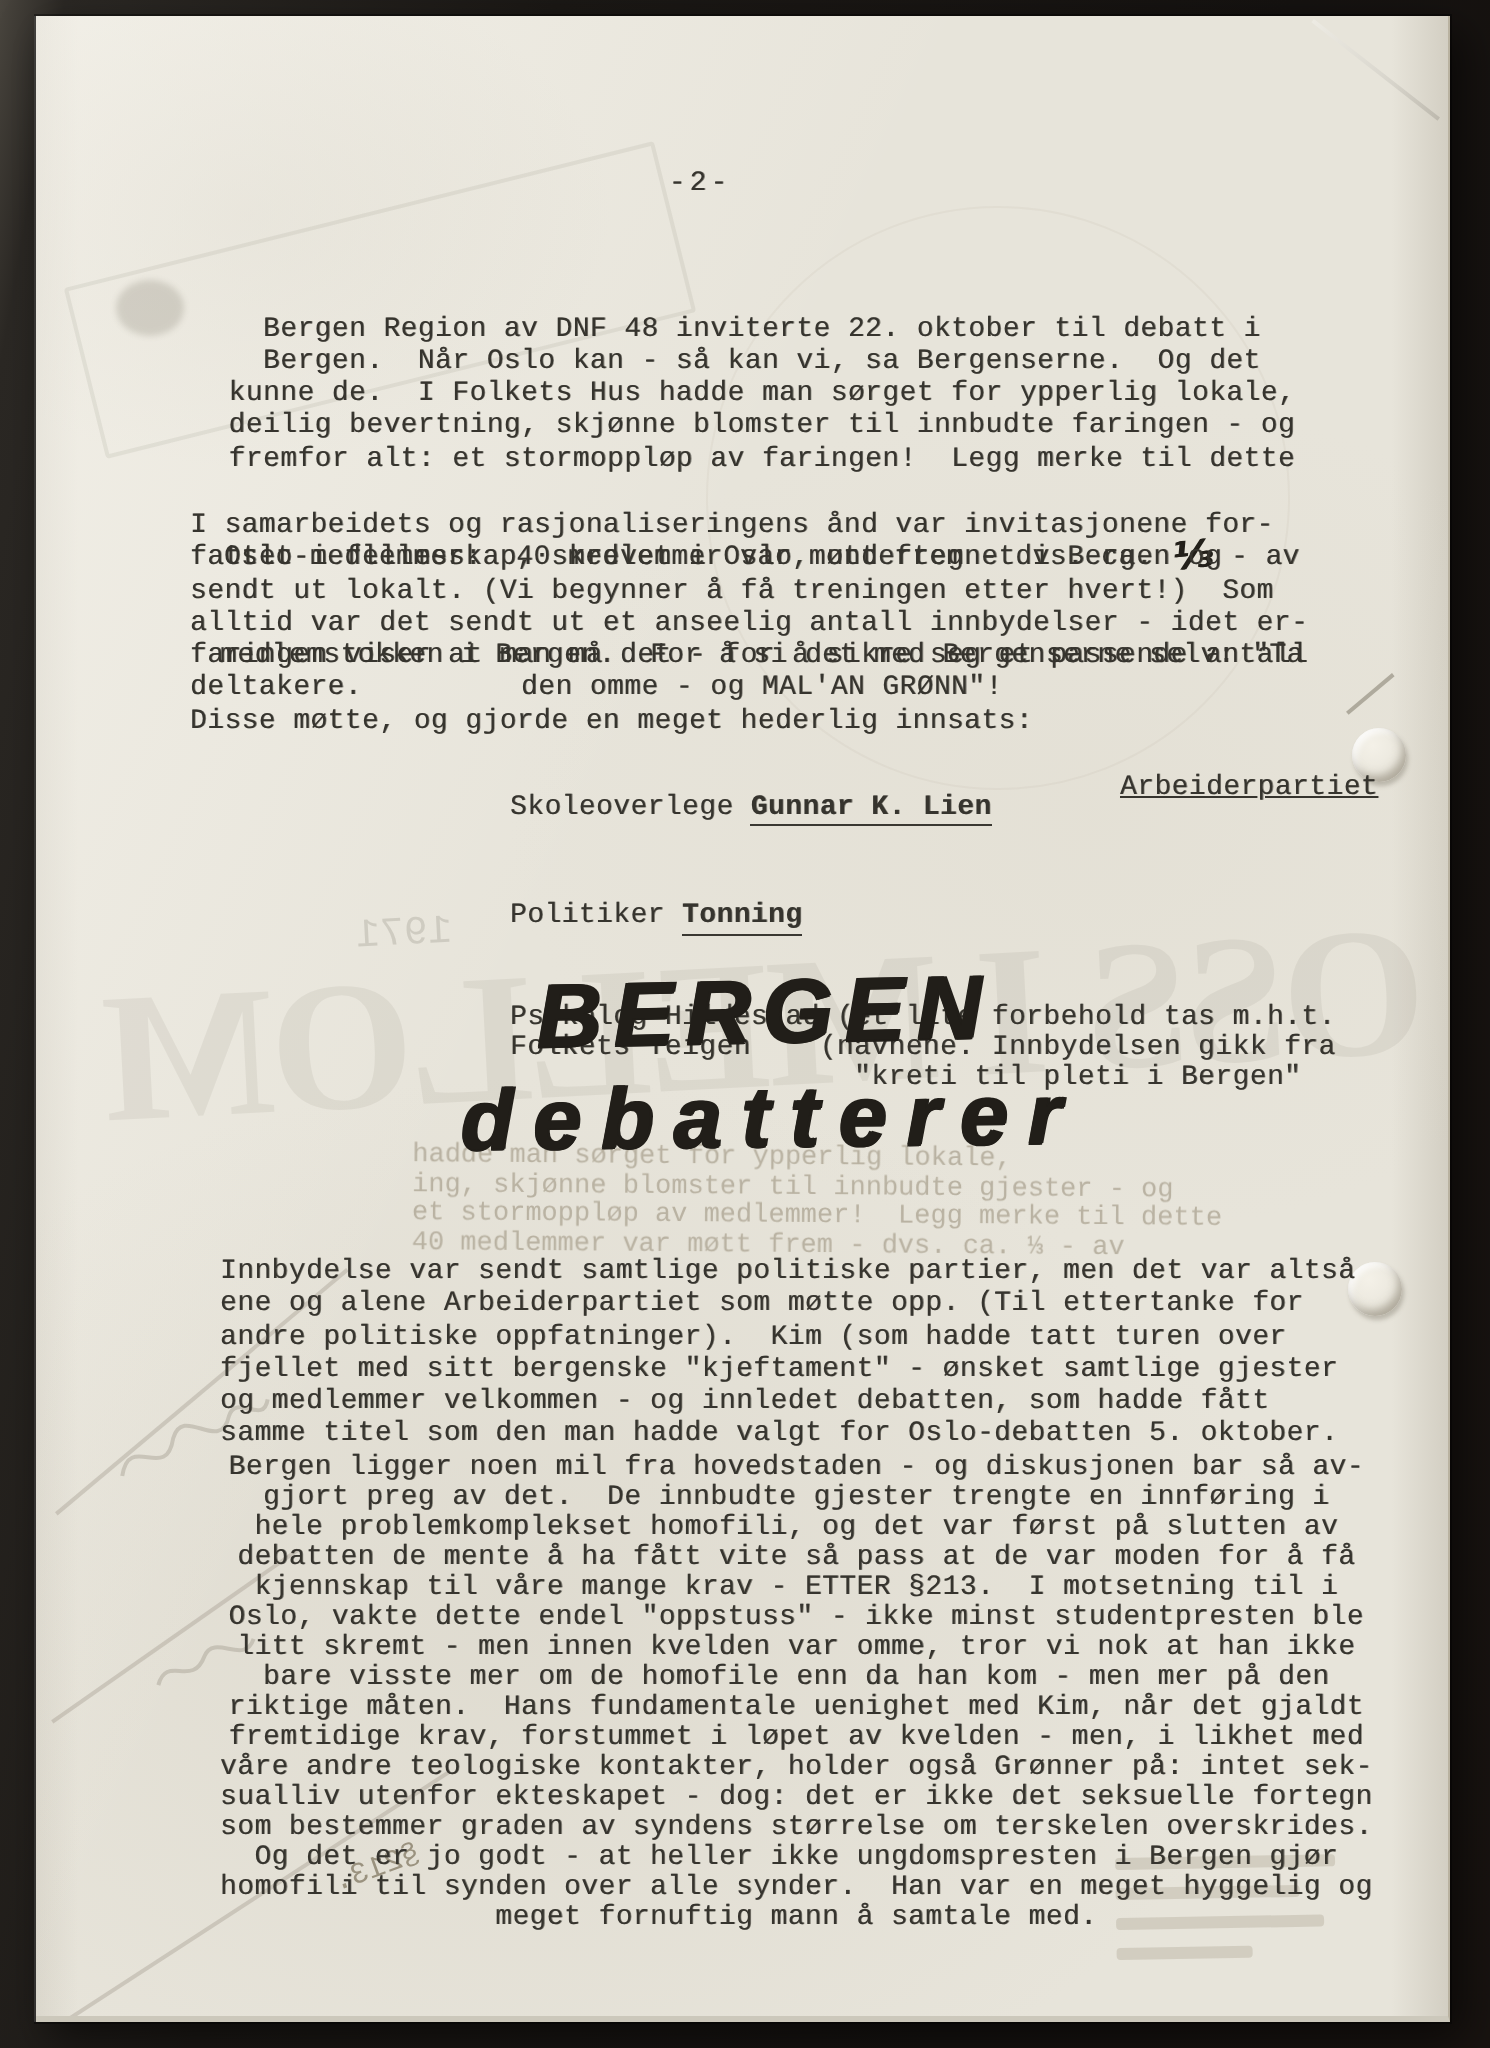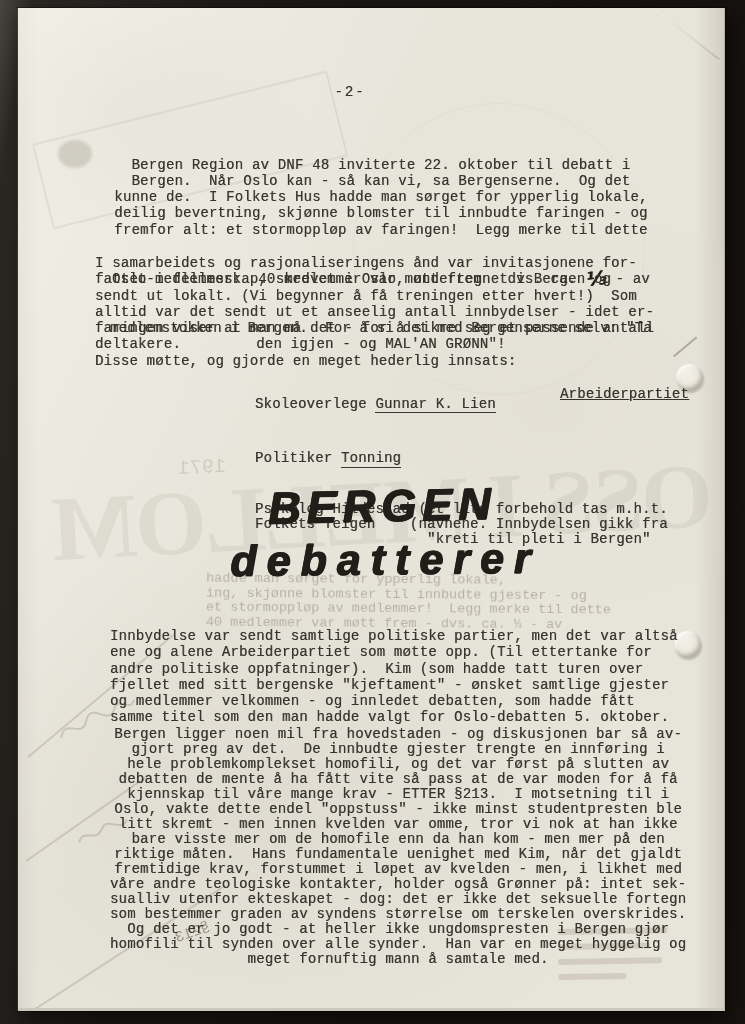--- a/index.html
+++ b/index.html
@@ -25,21 +25,21 @@
   .p1{top:116px;left:92px;text-align:center;}
   .p2{top:247px;left:77px;}
   .p3{top:620px;left:92px;font-family:Liberation Mono, monospace;}
   .p4{top:719px;left:92px;line-height:15px;text-align:center;}
   .tline{line-height:16.3px;}
   .handfrac{display:inline-block;font-family:"DejaVu Sans","Liberation Sans",sans-serif;
     font-weight:bold;font-style:italic;font-size:19px;line-height:10px;color:#23201a;
     transform:rotate(-6deg) translateY(2px);text-shadow:.8px 0 0 currentColor;margin:0 1px;}
   .attendees{position:absolute;top:355px;left:237px;line-height:16.3px;}
   .att-row{margin-bottom:6px;}
-  .att-name{border-bottom:1.4px solid #3a3832;padding-bottom:.5px;}
+  .att-name{border-bottom:1.4px solid #3a3832;padding-bottom:.5px;font-weight:bold;}
   .att-notes{margin-top:-3px;line-height:14.6px;}
   .party{position:absolute;top:378px;left:542px;text-decoration:underline;}
   .headline{position:absolute;font-family:"Liberation Sans","DejaVu Sans",sans-serif;
     font-weight:bold;font-style:italic;color:#211e19;text-align:center;
     text-shadow:1.4px 0 0 currentColor,0 .9px 0 currentColor,.8px .8px 0 currentColor;}
   .h1{top:472px;left:24px;width:680px;font-size:45px;letter-spacing:6px;transform:rotate(-1.2deg);}
   .h2{top:527px;left:30px;width:674px;font-size:43px;letter-spacing:10px;transform:rotate(-.6deg);}
   
   .ghost{position:absolute;pointer-events:none;}
   .masthead{top:452px;left:-5px;width:700px;font-family:"Liberation Serif","DejaVu Serif",serif;
@@ -113,21 +113,21 @@
     <div class="crease c1"></div>
     <div class="crease c2"></div>
     <div class="hole hole1"></div>
     <div class="hole hole2"></div>
 
     <div class="pageno mono">-2-</div>
 
     <div class="para mono p1">
       <div class="linegroup"><div>Bergen Region av DNF 48 inviterte 22. oktober til debatt i</div><div>Bergen.  Når Oslo kan - så kan vi, sa Bergenserne.  Og det</div><div>kunne de.  I Folkets Hus hadde man sørget for ypperlig lokale,</div><div>deilig bevertning, skjønne blomster til innbudte faringen - og</div><div>fremfor alt: et stormoppløp av faringen!  Legg merke til dette</div></div>
       <div class="tline"><span>Oslo-medlemmer:  40 medlemmer var møtt frem - dvs. ca. </span><span class="handfrac">⅓</span><span> - av</span></div>
-      <div class="linegroup"><div>medlemstokken i Bergen.  For å si det med Bergenserne selv: "Ta</div><div>den igjen - og MAL'AN GRØNN"!</div></div>
+      <div class="linegroup"><div>medlemstokken i Bergen.  For å si det med Bergenserne selv: "Ta</div><div>den omme - og MAL'AN GRØNN"!</div></div>
     </div>
 
     <div class="para mono p2"><div>I samarbeidets og rasjonaliseringens ånd var invitasjonene for-</div><div>fattet i fellesskap, skrevet i Oslo, undertegnet i Bergen og</div><div>sendt ut lokalt. (Vi begynner å få treningen etter hvert!)  Som</div><div>alltid var det sendt ut et anseelig antall innbydelser - idet er-</div><div>faringen viser at man må det - for å sikre seg et passende antall</div><div>deltakere.</div><div>Disse møtte, og gjorde en meget hederlig innsats:</div></div>
 
     <div class="attendees mono">
       <div class="att-row"><span>Skoleoverlege </span><span class="att-name">Gunnar K. Lien</span></div>
       <div class="att-row"><span>Politiker </span><span class="att-name">Tonning</span></div>
       <div class="att-notes"><div>Psykolog Hildestad (et lite forbehold tas m.h.t.</div><div>Folkets Teigen    (navnene. Innbydelsen gikk fra</div><div>                    "kreti til pleti i Bergen"</div></div>
     </div>
 

